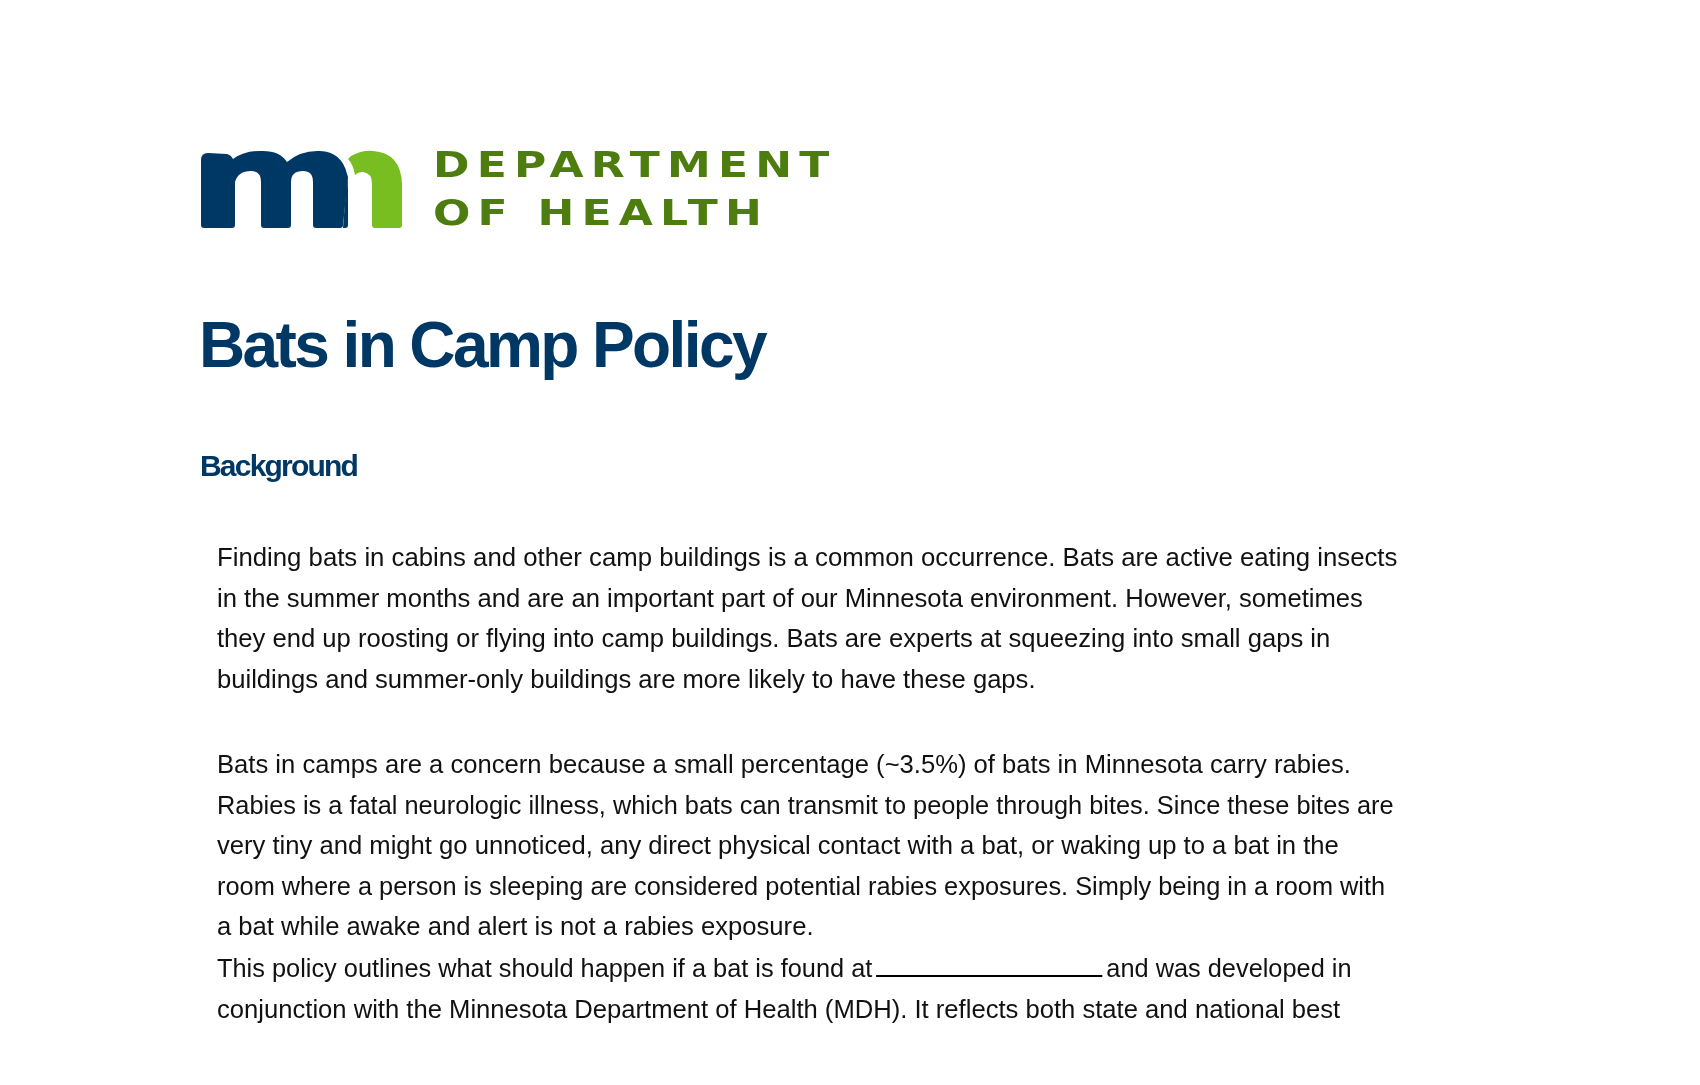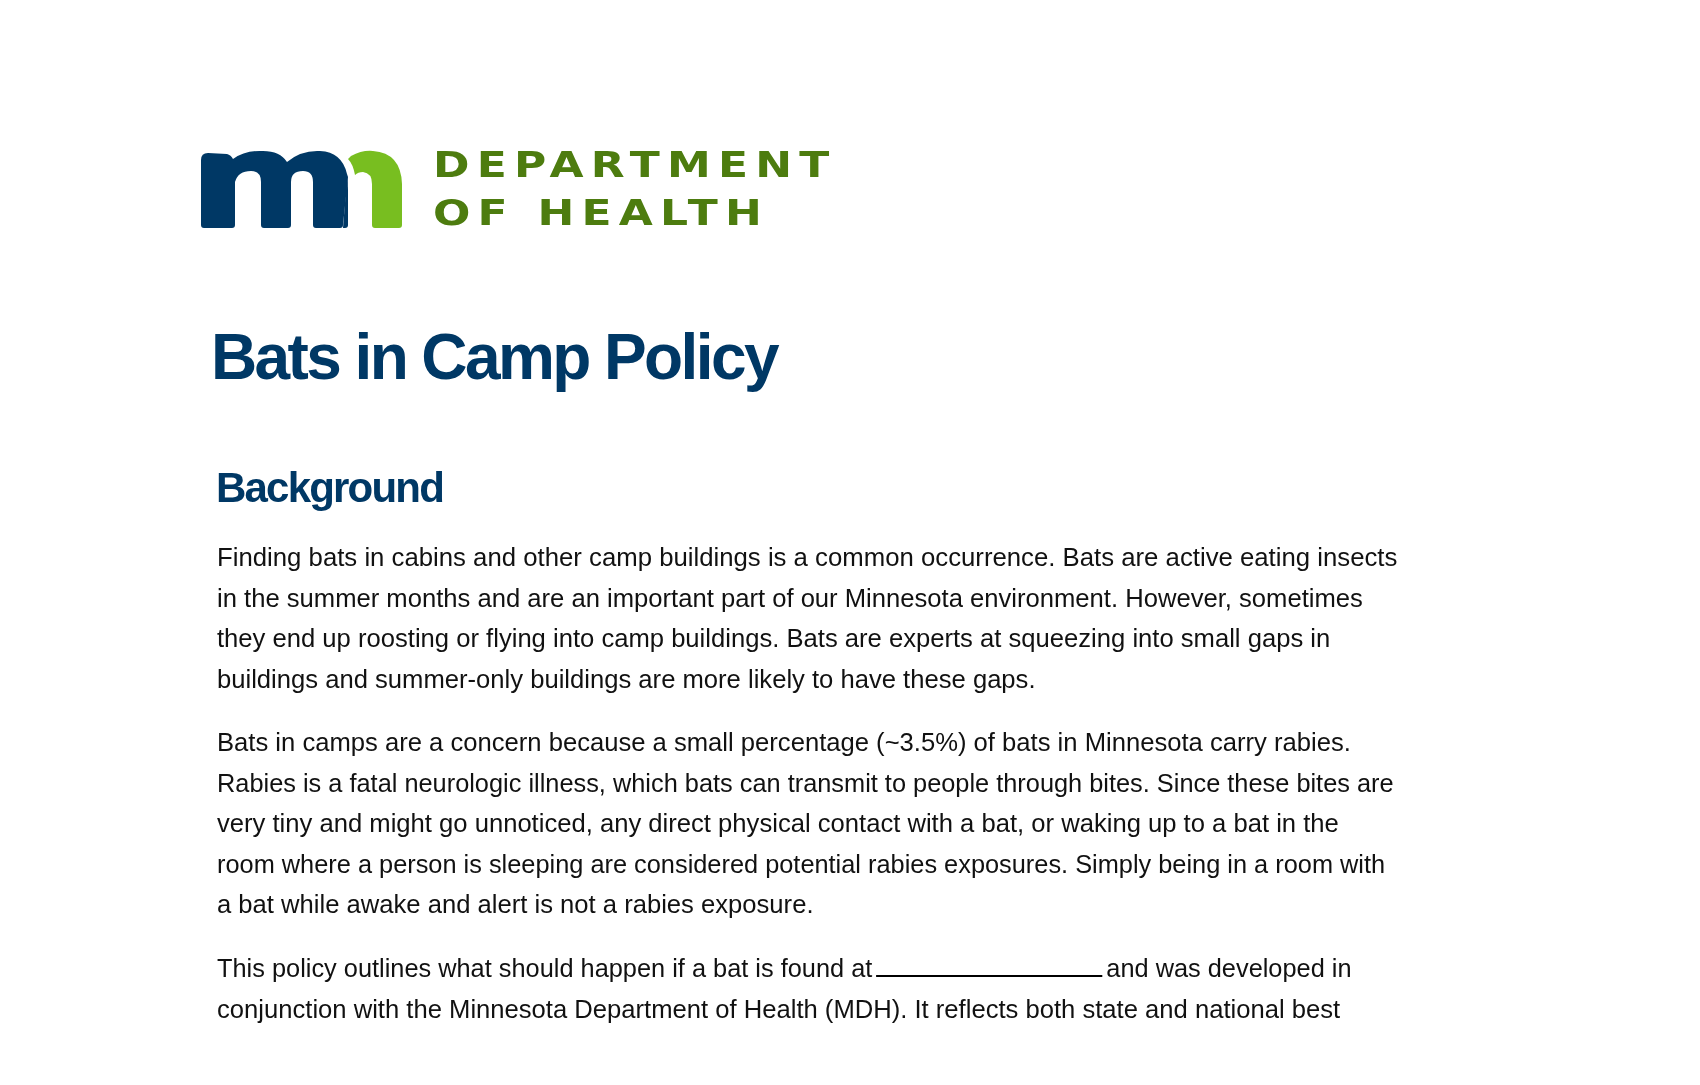--- a/index.html
+++ b/index.html
@@ -46,37 +46,37 @@
       transform: scaleY(0.82);
       transform-origin: left top;
       white-space: nowrap;
     }
     .logo-line.second { margin-top: 0px; }
 
     .title {
       position: absolute;
       left: 199px;
       top: 313px;
-      margin: 12px;
+      margin: 0;
       font-family: "Liberation Sans", sans-serif;
       font-weight: bold;
       font-size: 64px;
       color: #003865;
       letter-spacing: -2.6px;
       white-space: nowrap;
       line-height: 1;
     }
     .section-heading {
       position: absolute;
       left: 200px;
       top: 451px;
-      margin: 16px;
+      margin: 0;
       font-family: "Liberation Sans", sans-serif;
       font-weight: bold;
-      font-size: 42px;
+      font-size: 30px;
       color: #003865;
       letter-spacing: -1.8px;
       white-space: nowrap;
       line-height: 1;
     }
     .para {
       position: absolute;
       left: 201px;
       margin: 16px;
     }
@@ -84,21 +84,21 @@
       display: block;
       height: 40.6px;
       line-height: 40.6px;
       font-family: "Liberation Sans", sans-serif;
       font-size: 26px;
       white-space: nowrap;
       transform-origin: left center;
       color: #111111;
     }
     .p1 { top: 521px; }
-    .p2 { top: 706px; }
+    .p2 { top: 728px; }
     .p3 { top: 932px; }
     .blank {
       display: inline-block;
       width: 232px;
       border-bottom: 2px solid #000;
       height: 26px;
       vertical-align: baseline;
       margin: 0 4px;
     }
   </style>

